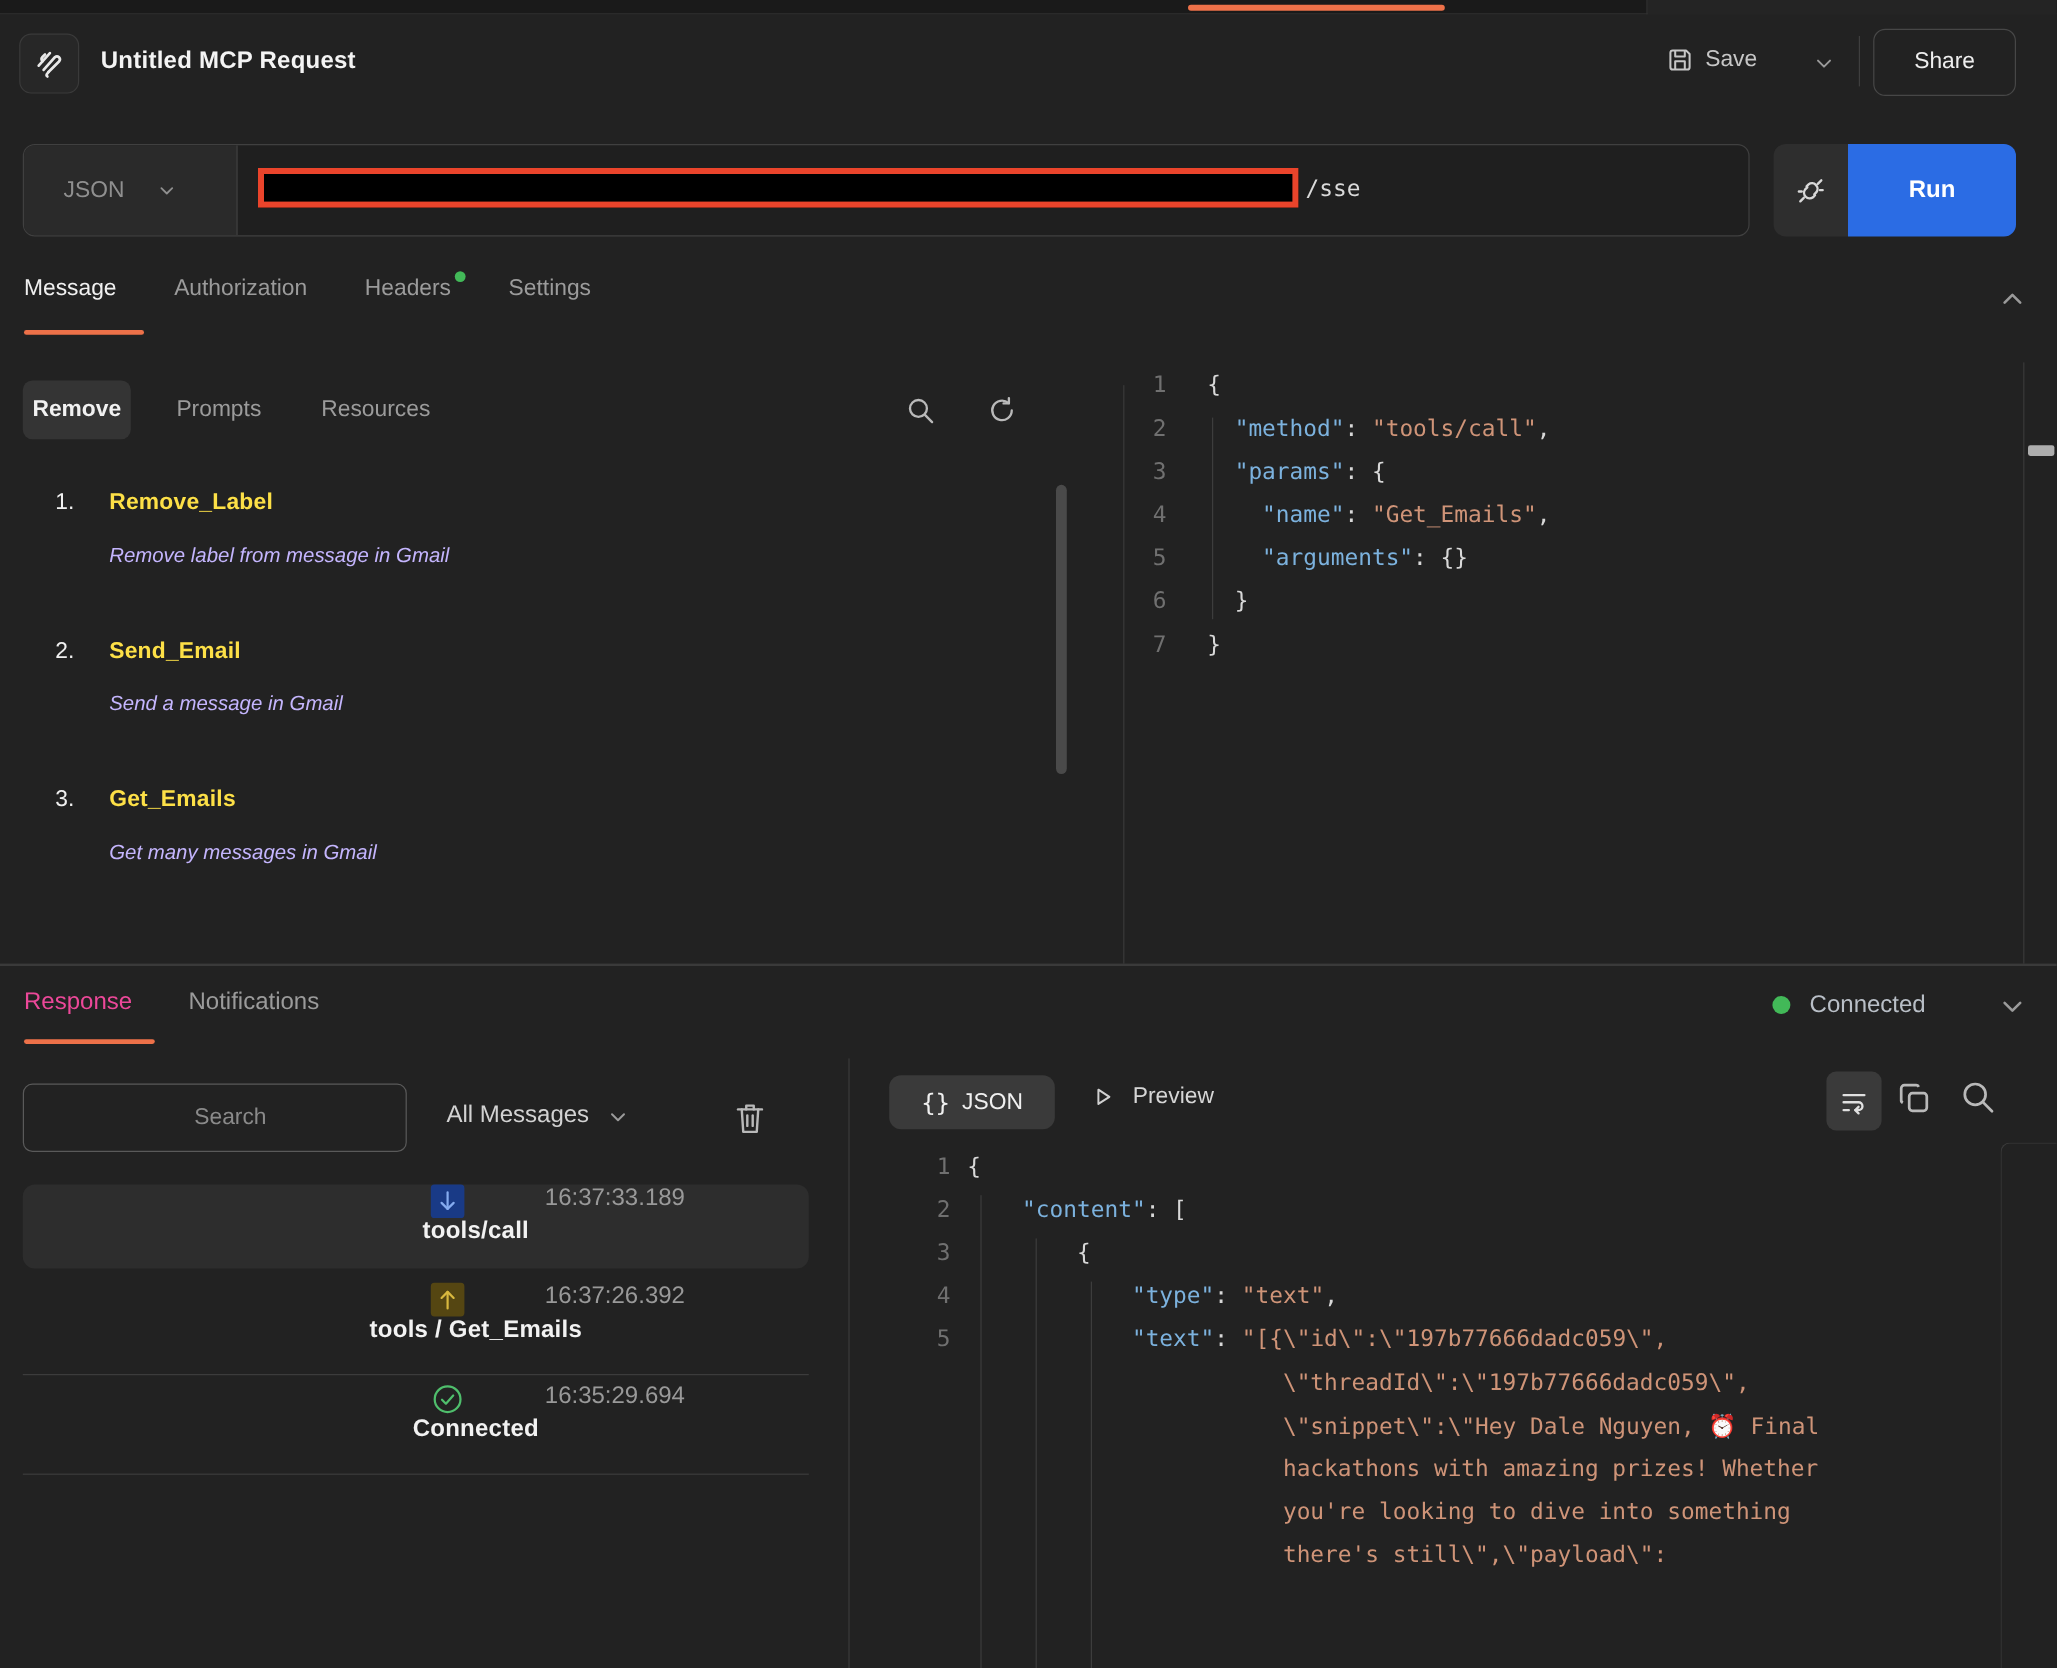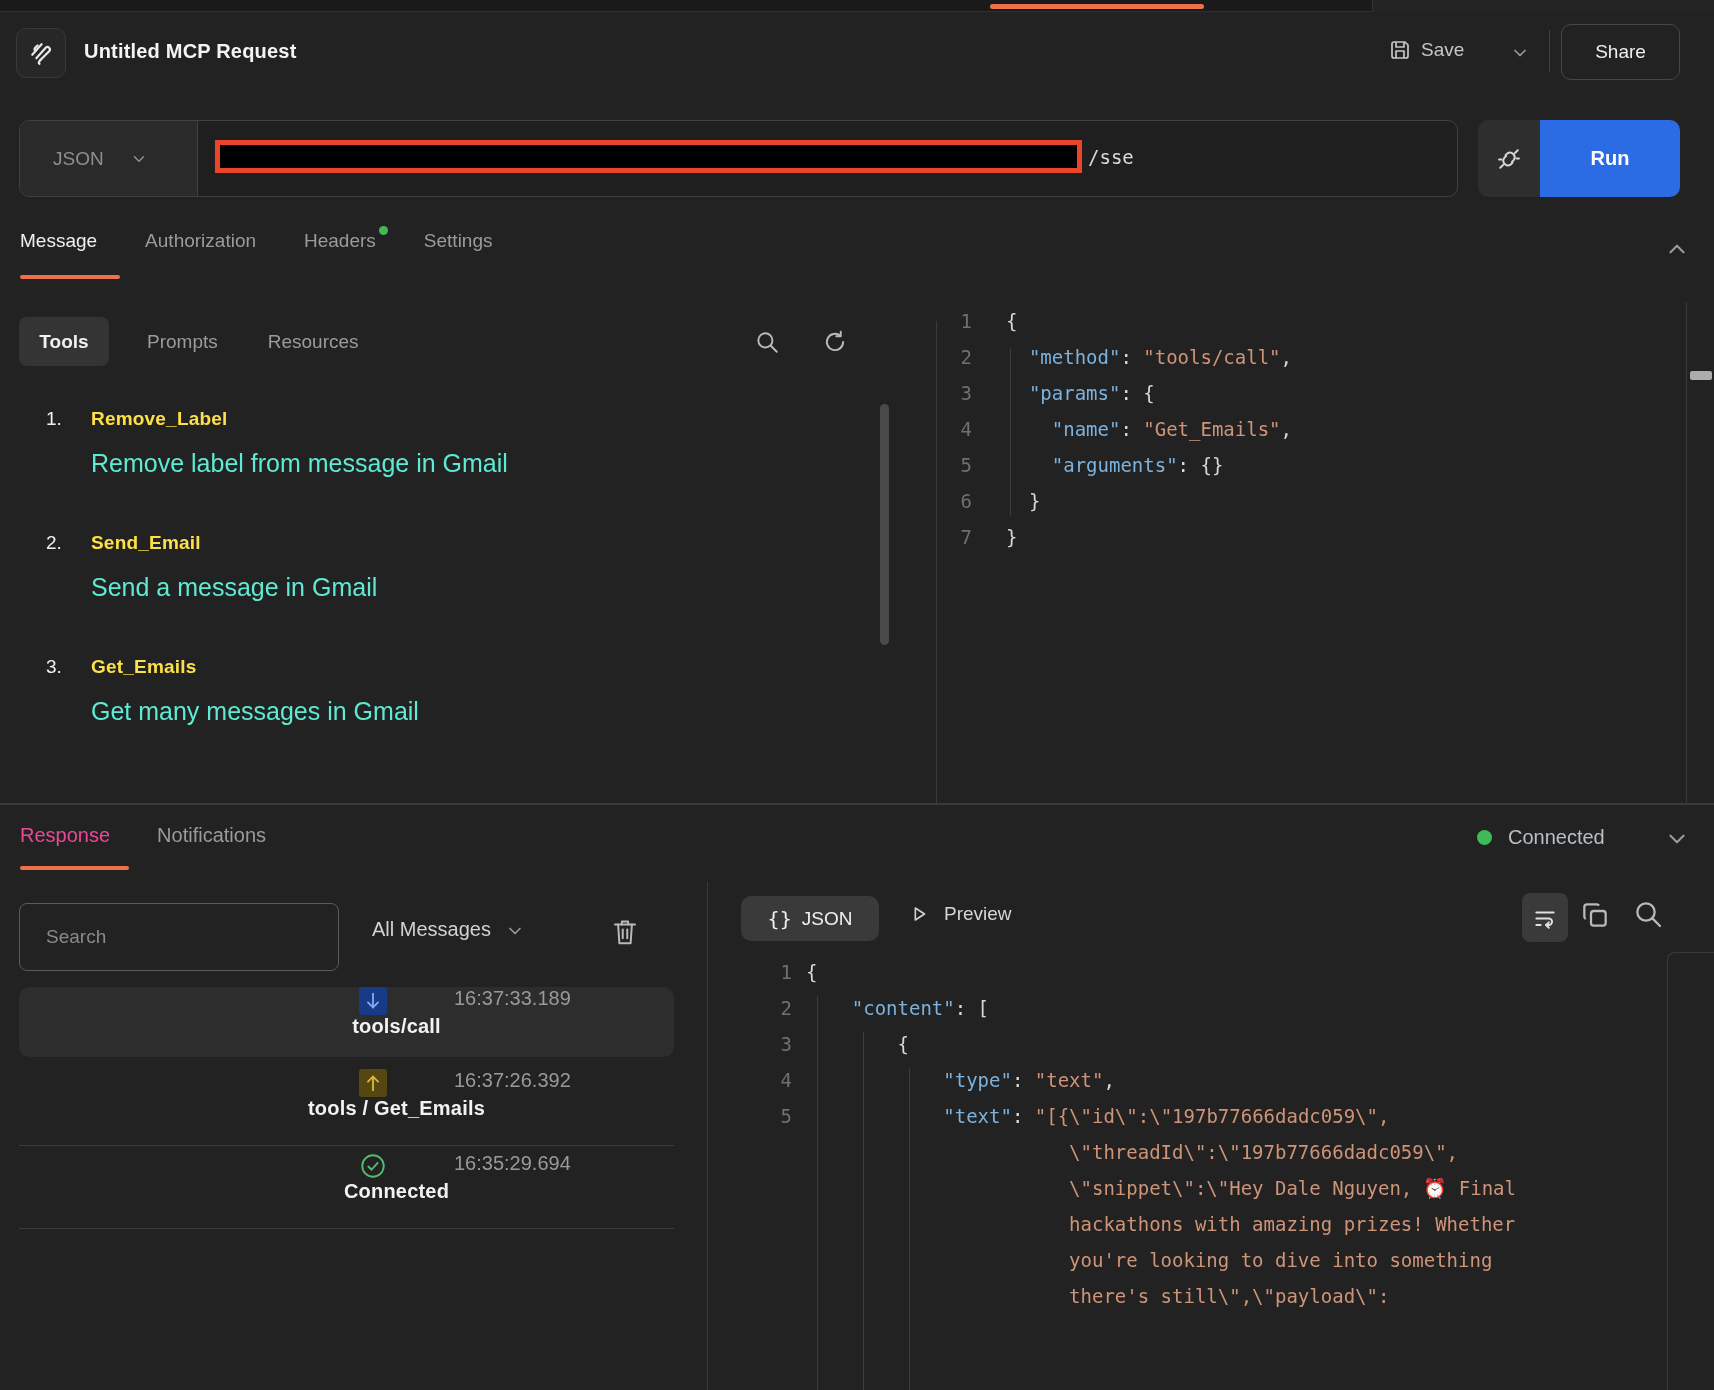--- a/index.html
+++ b/index.html
@@ -50,21 +50,21 @@
   #pill-tools { width:90px; height:49px; background:#343434; border-radius:8px; display:flex; align-items:center; justify-content:center; font-weight:bold; color:#f1f1f1; }
   #pill-prompts { margin-left:28px; color:#9b9b9b; padding:0 10px; }
   #pill-resources { margin-left:30px; color:#9b9b9b; padding:0 10px; }
   #tools-search-icon { left:754px; top:329px; }
   #tools-refresh-icon { left:822px; top:329px; }
   #tool-list { left:46px; top:404px; width:760px; }
   .tool-item { height:124px; }
   .tool-head { display:flex; font-size:19px; line-height:30px; }
   .tool-num { width:45px; font-weight:500; color:#f0f0f0; }
   .tool-name { font-weight:bold; color:#fde047; letter-spacing:.2px; }
-  .tool-desc { margin-left:45px; margin-top:14px; font-size:25px; line-height:30px; color:#5eead4; }
+  .tool-desc { margin-left:45px; margin-top:14px; font-size:17px; line-height:30px; color:#c4b5fd;font-style:italic; }
   #tools-scrollbar { left:880px; top:404px; width:9px; height:241px; border-radius:5px; background:#4a4a4a; }
   #panel-divider-v { left:936px; top:321px; width:1px; height:482px; background:#3a3a3a; }
 
   
   .code-line { display:flex; height:36px; align-items:center; font-family:"DejaVu Sans Mono", monospace; font-size:19px; }
   .code-line .ln { color:#707070; text-align:right; flex:none; }
   .code-line .code { white-space:pre; }
   #req-code { left:940px; top:303px; }
   #req-code .ln { width:32px; }
   #req-code .code { margin-left:34px; }
@@ -89,21 +89,21 @@
   .rtab { color:#9b9b9b; }
   .rtab.active { color:#ec4899; font-weight:400; }
   #response-tab-underline { left:20px; top:866px; width:109px; height:4px; border-radius:2px; }
   #connection-status { left:1477px; top:826px; display:flex; align-items:center; }
   #status-dot { width:15px; height:15px; border-radius:50%; background:#42B958; }
   #status-label { margin-left:16px; font-size:20px; color:#b9bfc7; }
   #status-chevron { left:1664px; top:826px; }
   #bottom-divider-v { left:707px; top:882px; width:1px; height:508px; background:#3a3a3a; }
 
   
-  #response-search { left:19px; top:903px; width:320px; height:68px; border:1px solid #5a5a5a; border-radius:8px; background:transparent; color:#e5e5e5; font-size:19px; padding-left:26px; font-family:"Liberation Sans",sans-serif; outline:none; }
+  #response-search { left:19px; top:903px; width:320px; height:57px; border:1px solid #5a5a5a; border-radius:8px; background:transparent; color:#e5e5e5; font-size:19px; padding-left:26px; font-family:"Liberation Sans",sans-serif; outline:none;text-align:center; }
   #response-search::placeholder { color:#8a8a8a; }
   #messages-filter { left:372px; top:918px; display:flex; align-items:center; }
   #messages-filter-label { font-size:20px; color:#d2d2d2; }
   #messages-filter-chevron { margin-left:14px; margin-top:3px; }
   #trash-button { left:610px; top:915px; }
   #message-list { left:19px; top:987px; width:655px; }
   .msg-row { position:relative; height:70px; display:flex; align-items:center; padding-left:53px; border-radius:10px;flex-direction:column; }
   .msg-row.highlight { background:#2d2d2d; }
   .msg-icon { width:28px; height:28px; border-radius:3px; display:flex; align-items:center; justify-content:center; flex:none; }
   .msg-icon.recv { background:#193A86; }
@@ -190,21 +190,21 @@
     <span id="headers-dot"></span>
   </span>
   <span class="mtab">Settings</span>
 </div>
 <div class="abs" id="message-tab-underline" style="background: rgb(237, 113, 73);"></div>
 <svg class="abs" id="collapse-chevron" width="26" height="26" viewBox="0 0 24 24" fill="none" stroke="#9a9a9a" stroke-width="2" stroke-linecap="round" stroke-linejoin="round">
   <polyline points="6 15 12 9 18 15"></polyline>
 </svg>
 
 <div class="abs" id="tools-pills">
-  <div id="pill-tools">Tools</div>
+  <div id="pill-tools">Remove</div>
   <div id="pill-prompts">Prompts</div>
   <div id="pill-resources">Resources</div>
 </div>
 <svg class="abs" id="tools-search-icon" width="26" height="26" viewBox="0 0 24 24" fill="none" stroke="#b9b9b9" stroke-width="1.8" stroke-linecap="round">
   <circle cx="10.5" cy="10.5" r="6.5"></circle>
     <line x1="15.5" y1="15.5" x2="21" y2="21"></line>
 </svg>
 <svg class="abs" id="tools-refresh-icon" width="26" height="26" viewBox="0 0 24 24" fill="none" stroke="#b9b9b9" stroke-width="1.8" stroke-linecap="round" stroke-linejoin="round">
   <path d="M19.5 12 a7.5 7.5 0 1 1 -2.6-5.7"></path>
   <polyline points="17.3 2.5 17.3 6.6 13.2 6.6"></polyline>

